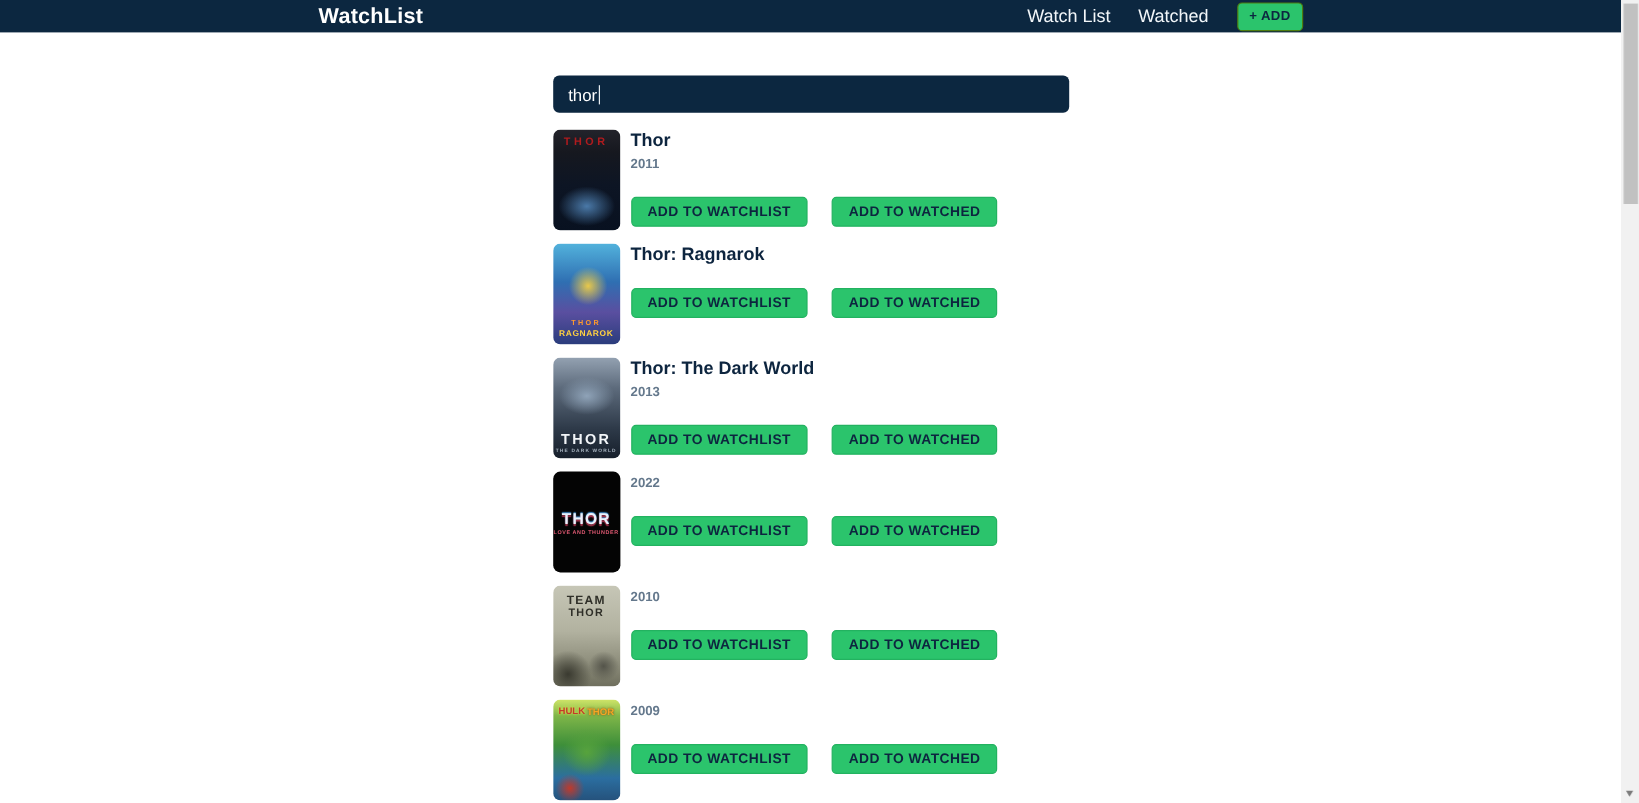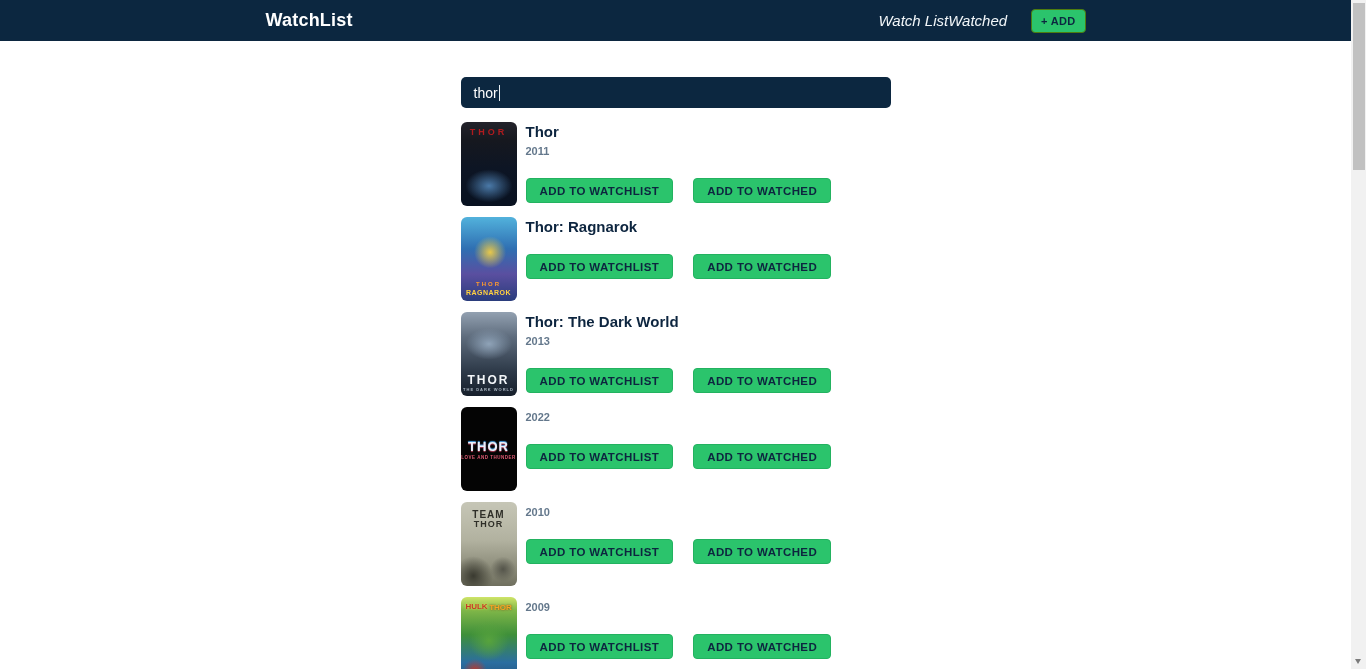--- a/index.html
+++ b/index.html
@@ -7,26 +7,26 @@
     --green:#2bc46c;
     --title:#0d253f;
     --year:#64788c;
   }
   *{margin:0;padding:0;box-sizing:border-box;}
   html,body{width:1366px;height:669px;overflow:hidden;background:#fff;
     font-family:"Liberation Sans", sans-serif;}
   .page{margin-right:15px;}
 
   
-  .header{height:41px;background:var(--navy);}
+  .header{height:27px;background:var(--navy);}
   .header-inner{width:820px;height:100%;margin:0 auto;display:flex;
     align-items:center;justify-content:space-between;}
   .brand{color:#fff;font-size:18px;font-weight:bold;letter-spacing:.2px;cursor:pointer;}
   .nav{display:flex;align-items:center;}
-  .nav-link{color:#f2f6f9;font-size:15px;cursor:pointer;text-decoration:none;font-style:italic;}
+  .nav-link{color:#f2f6f9;font-size:15px;margin-left:23px;cursor:pointer;text-decoration:none;}
   .add-btn{margin-left:24px;background:var(--green);color:var(--navy);
     border:1px solid #4d7c0f;border-radius:4px;font-size:11px;font-weight:bold;
     padding:5px 9px;letter-spacing:.3px;cursor:pointer;
     font-family:"Liberation Sans", sans-serif;}
 
   
   .main{width:430px;margin:36px auto 0;}
   .search-box{height:31px;background:var(--navy);border-radius:5px;
     display:flex;align-items:center;padding:0 13px;cursor:text;}
   .search-text{color:#fff;font-size:14px;}

